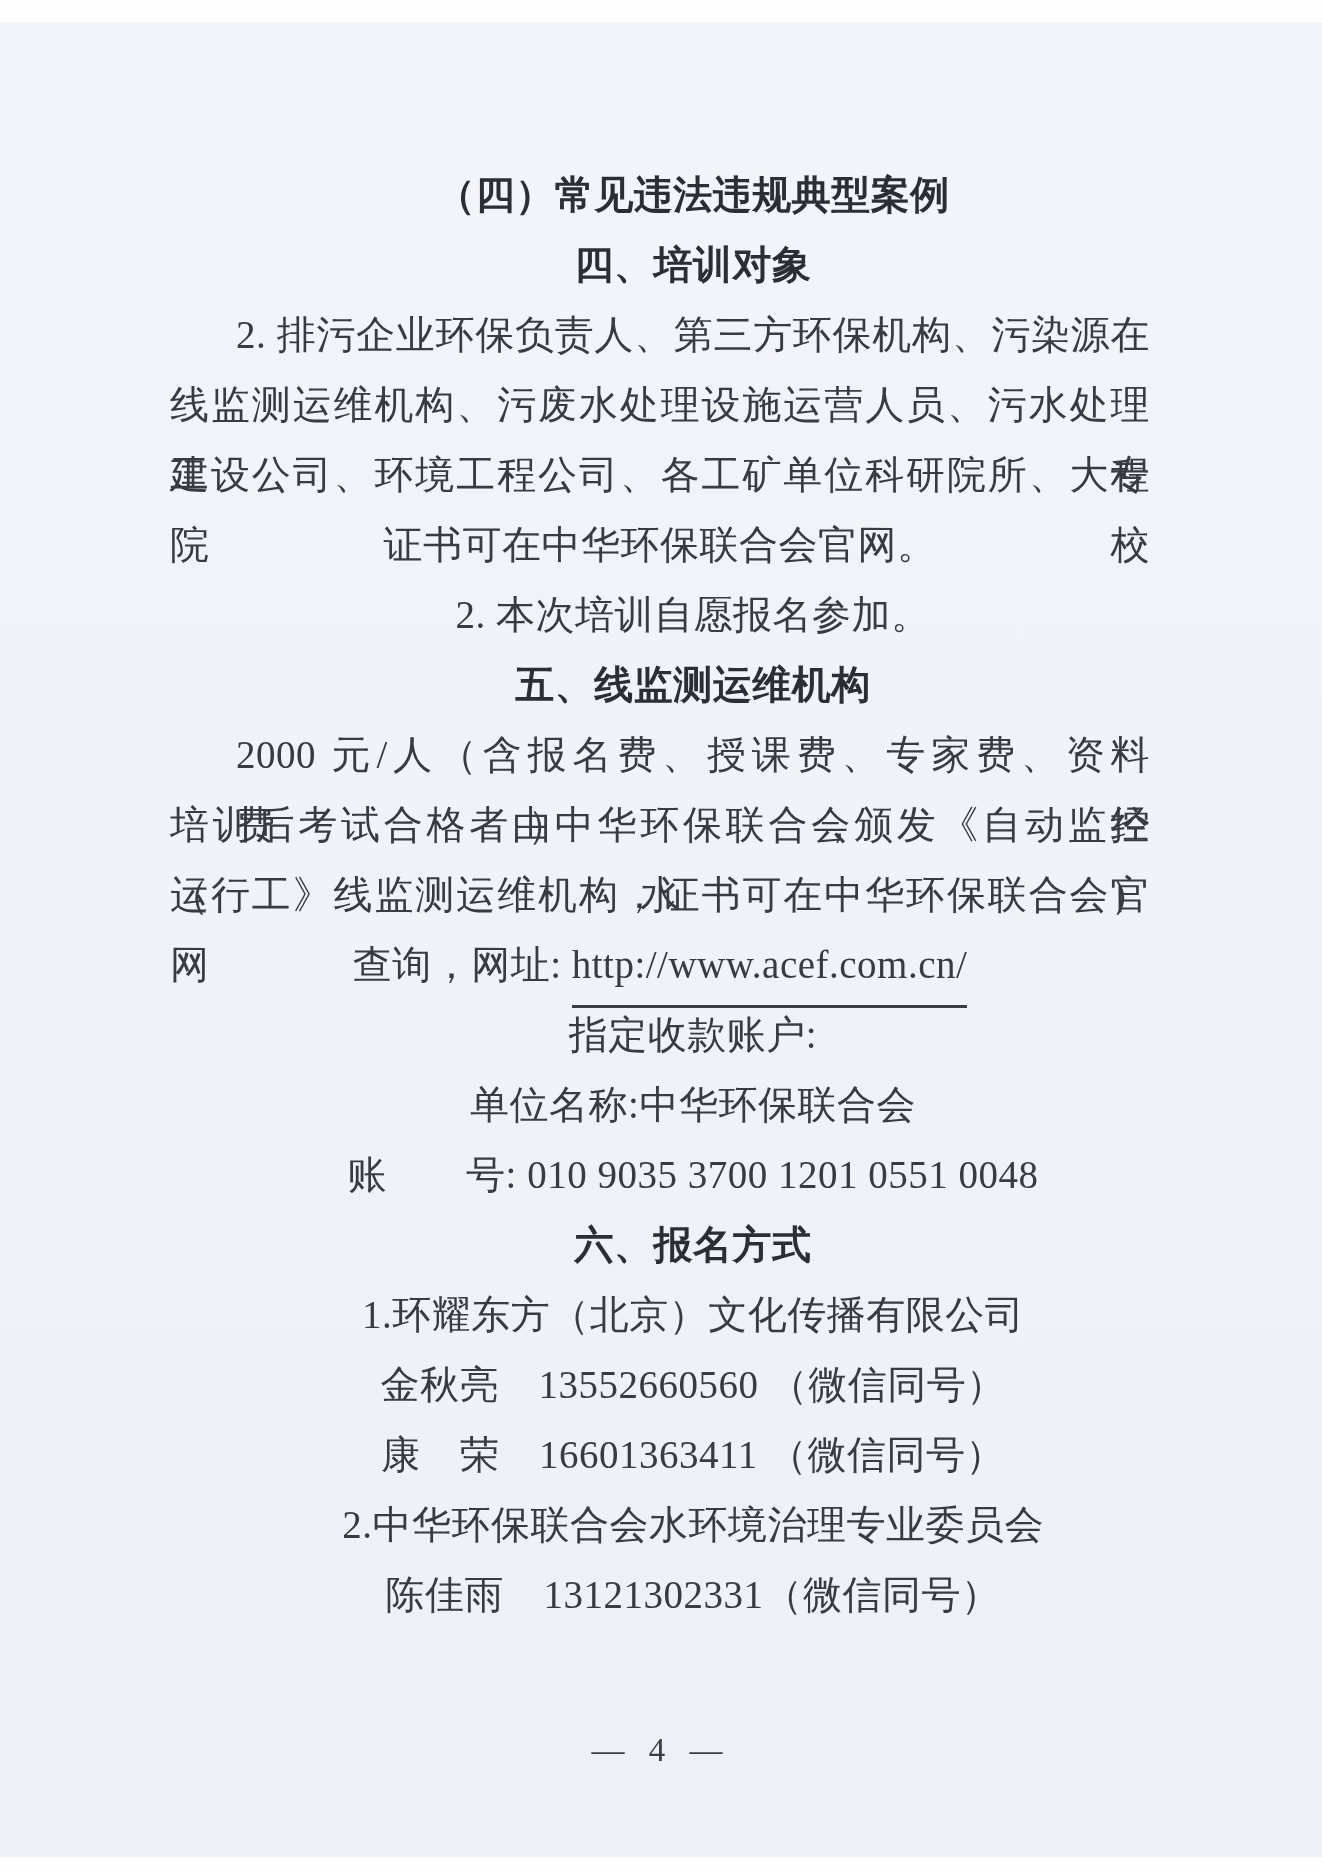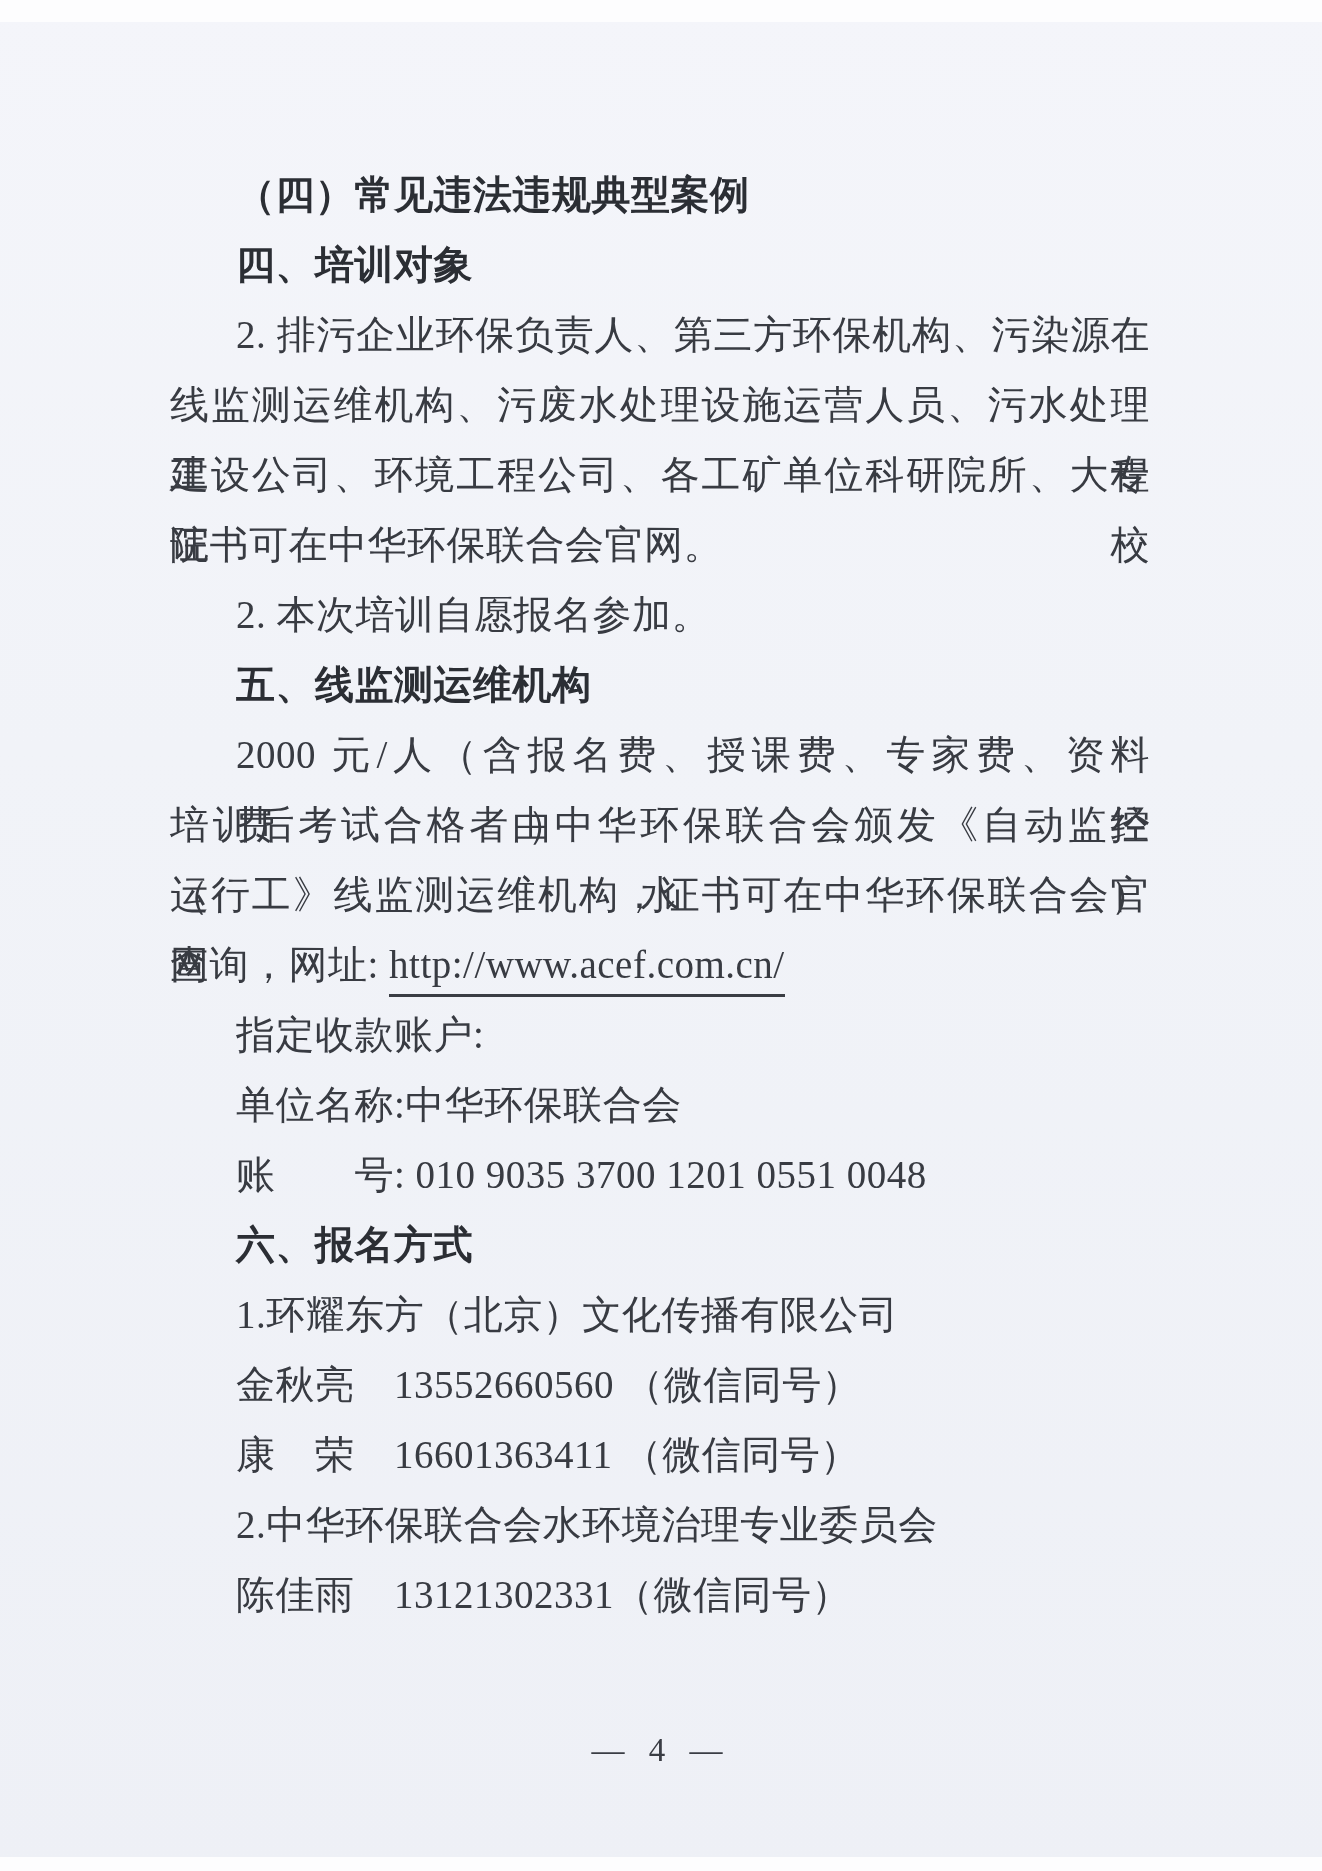--- a/index.html
+++ b/index.html
@@ -36,34 +36,35 @@
     top: 160px;
     width: 980px;
     color: #383b42;
     font-size: 39px;
   }
   .line {
     height: 70px;
     line-height: 70px;
     white-space: pre;
     letter-spacing: 0.5px;
+    text-align: center;
   }
   .indent { padding-left: 66px; }
   .fill {
     white-space: normal;
     text-align: justify;
     text-align-last: justify;
   }
   .heading {
     font-weight: bold;
     color: #2b2e34;
   }
   .url {
     border-bottom: 3px solid #3a3d44;
-    padding-bottom: 8px;
+    padding-bottom: 19px;
   }
   .pagenum {
     position: absolute;
     left: 0; top: 1732px;
     width: 1322px;
     text-align: center;
     font-size: 33px;
     color: #3a3d44;
     letter-spacing: 8px;
   }

